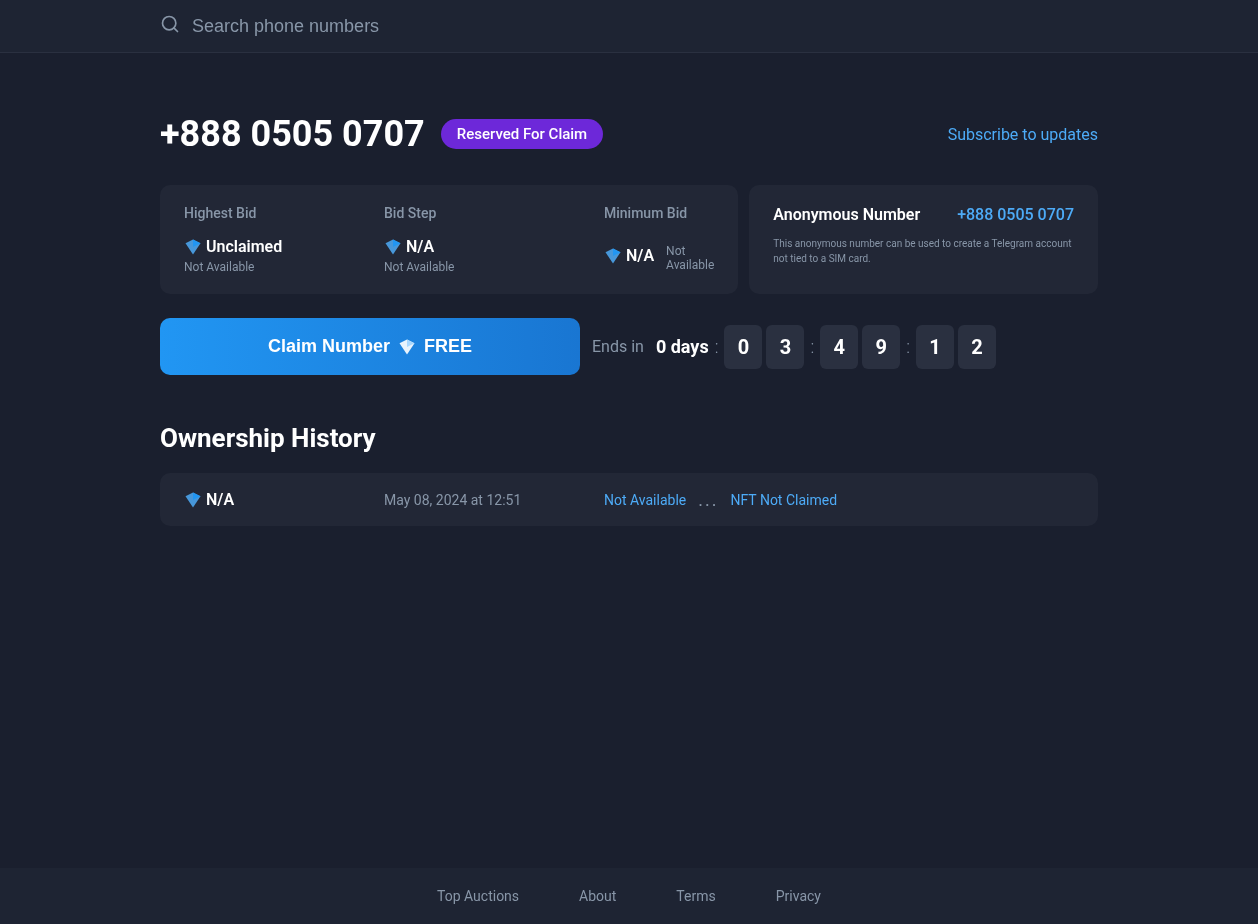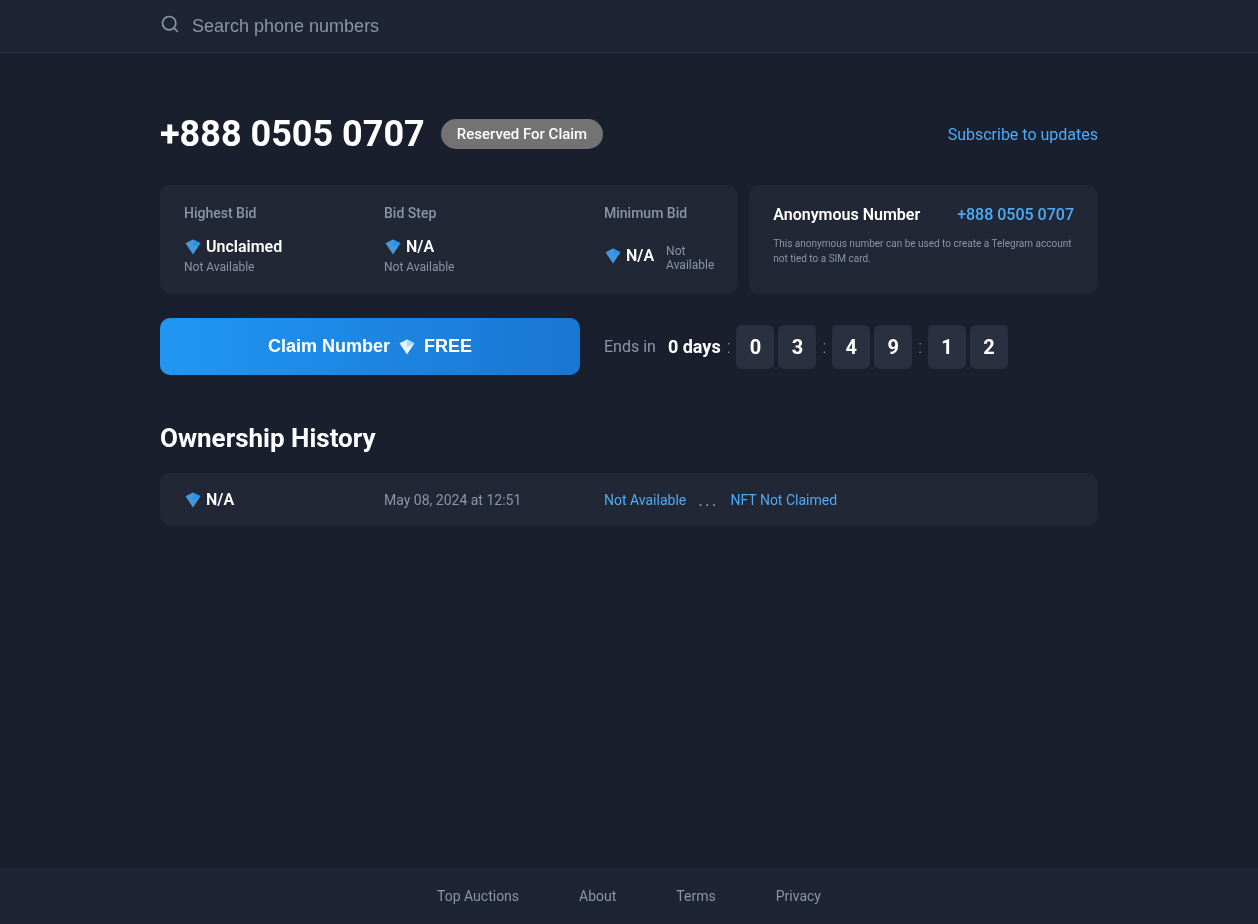--- a/index.html
+++ b/index.html
@@ -59,21 +59,21 @@
       gap: 16px;
     }
 
     .phone-number {
       font-size: 36px;
       font-weight: 700;
       color: #ffffff;
     }
 
     .badge-reserved {
-      background-color: #737373;
+      background-color: #6d28d9;
       color: #ffffff;
       padding: 6px 16px;
       border-radius: 20px;
       font-size: 15px;
       font-weight: 500;
     }
 
     .subscribe-link {
       color: #4dabf7;
       font-size: 16px;
@@ -160,21 +160,21 @@
 
     .anon-desc {
       color: #8896a8;
       font-size: 10px;
       line-height: 1.5;
     }
 
     
     .claim-row {
       display: flex;
-      gap: 24px;
+      gap: 12px;
       align-items: center;
       margin-bottom: 48px;
     }
 
     .claim-btn {
       background: linear-gradient(90deg, #2196f3, #1976d2);
       border: none;
       border-radius: 10px;
       color: #ffffff;
       font-size: 18px;

